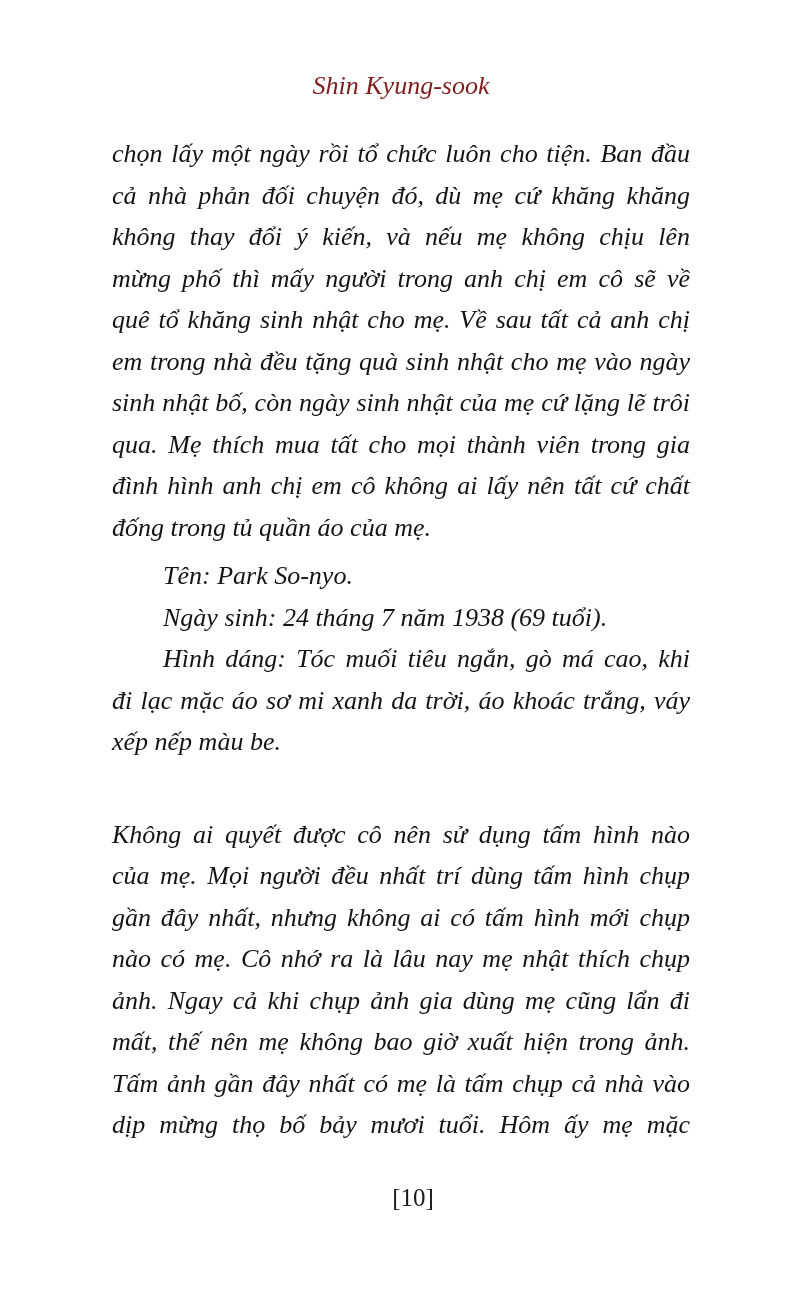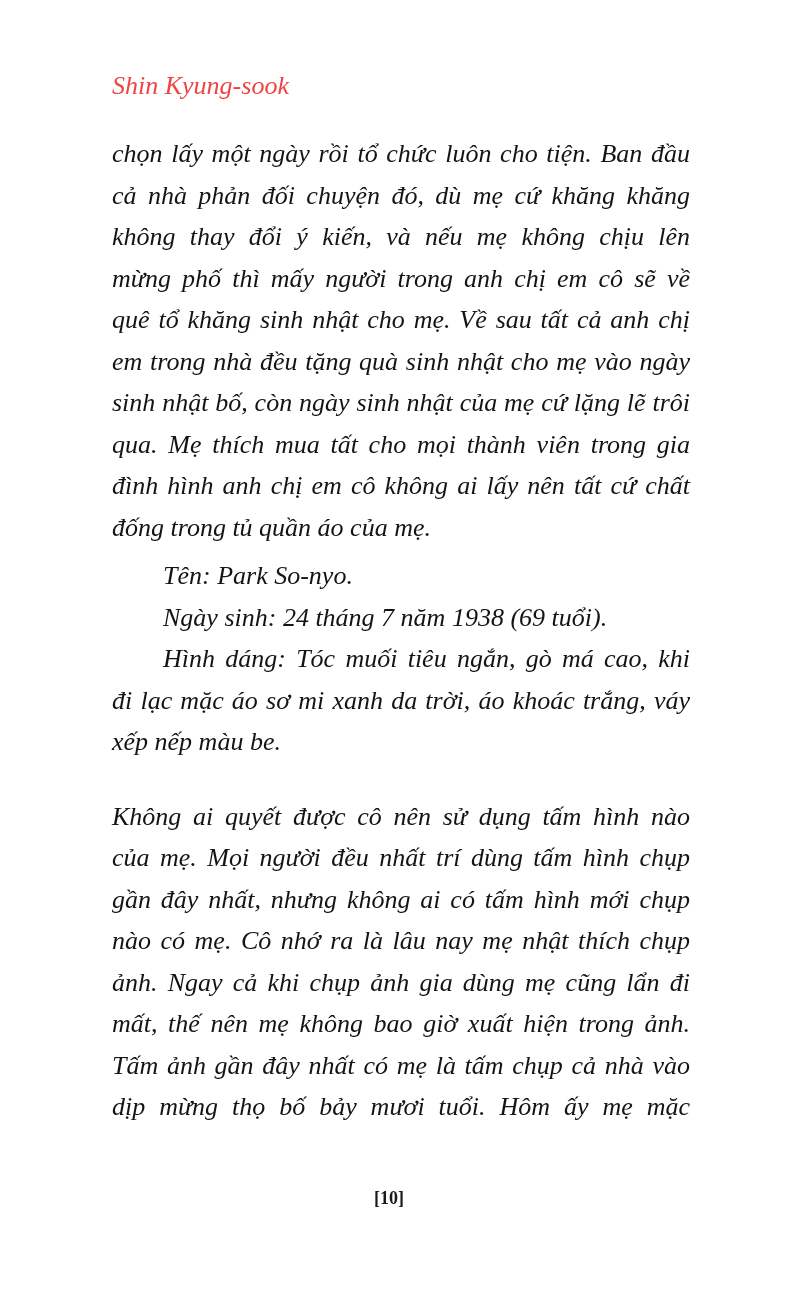--- a/index.html
+++ b/index.html
@@ -11,58 +11,57 @@
     background: #ffffff;
     font-family: "Liberation Serif", "DejaVu Serif", serif;
     color: #141414;
     overflow: hidden;
   }
   .running-header {
     position: absolute;
     top: 70px;
     left: 112px;
     width: 578px;
-    text-align: left;
+    text-align: center;
     font-style: italic;
     font-size: 26px;
     line-height: 32px;
-    color: #ef4444;
+    color: #7f1d1d;
   }
   .page-body {
     position: absolute;
     top: 133px;
     left: 112px;
     width: 578px;
     font-style: italic;
   }
   .block { width: 100%; }
   [data-name="missing-person-notice"] { margin-top: 7px; }
-  [data-name="paragraph-2"] { margin-top: 33px; }
+  [data-name="paragraph-2"] { margin-top: 51px; }
   .line {
     font-size: 26px;
     line-height: 41.5px;
     height: 41.5px;
     white-space: normal;
     overflow: visible;
   }
   .line.justify {
     text-align: justify;
     text-align-last: justify;
   }
   .line.indent { padding-left: 51px; }
   .page-footer {
     position: absolute;
     top: 1183px;
-    left: 100px;
+    left: 124px;
     width: 578px;
     text-align: center;
-    font-size: 18px;
+    font-size: 25px;
     line-height: 30px;
     color: #1a1a1a;
-    font-weight: bold;
   }
 </style>
 </head>
 <body>
 
 <div class="page" data-name="book-page">
   <div class="running-header" data-name="running-header-author">Shin Kyung-sook</div>
 
   <div class="page-body" data-name="page-body">
       <div class="block" data-name="paragraph-1">

